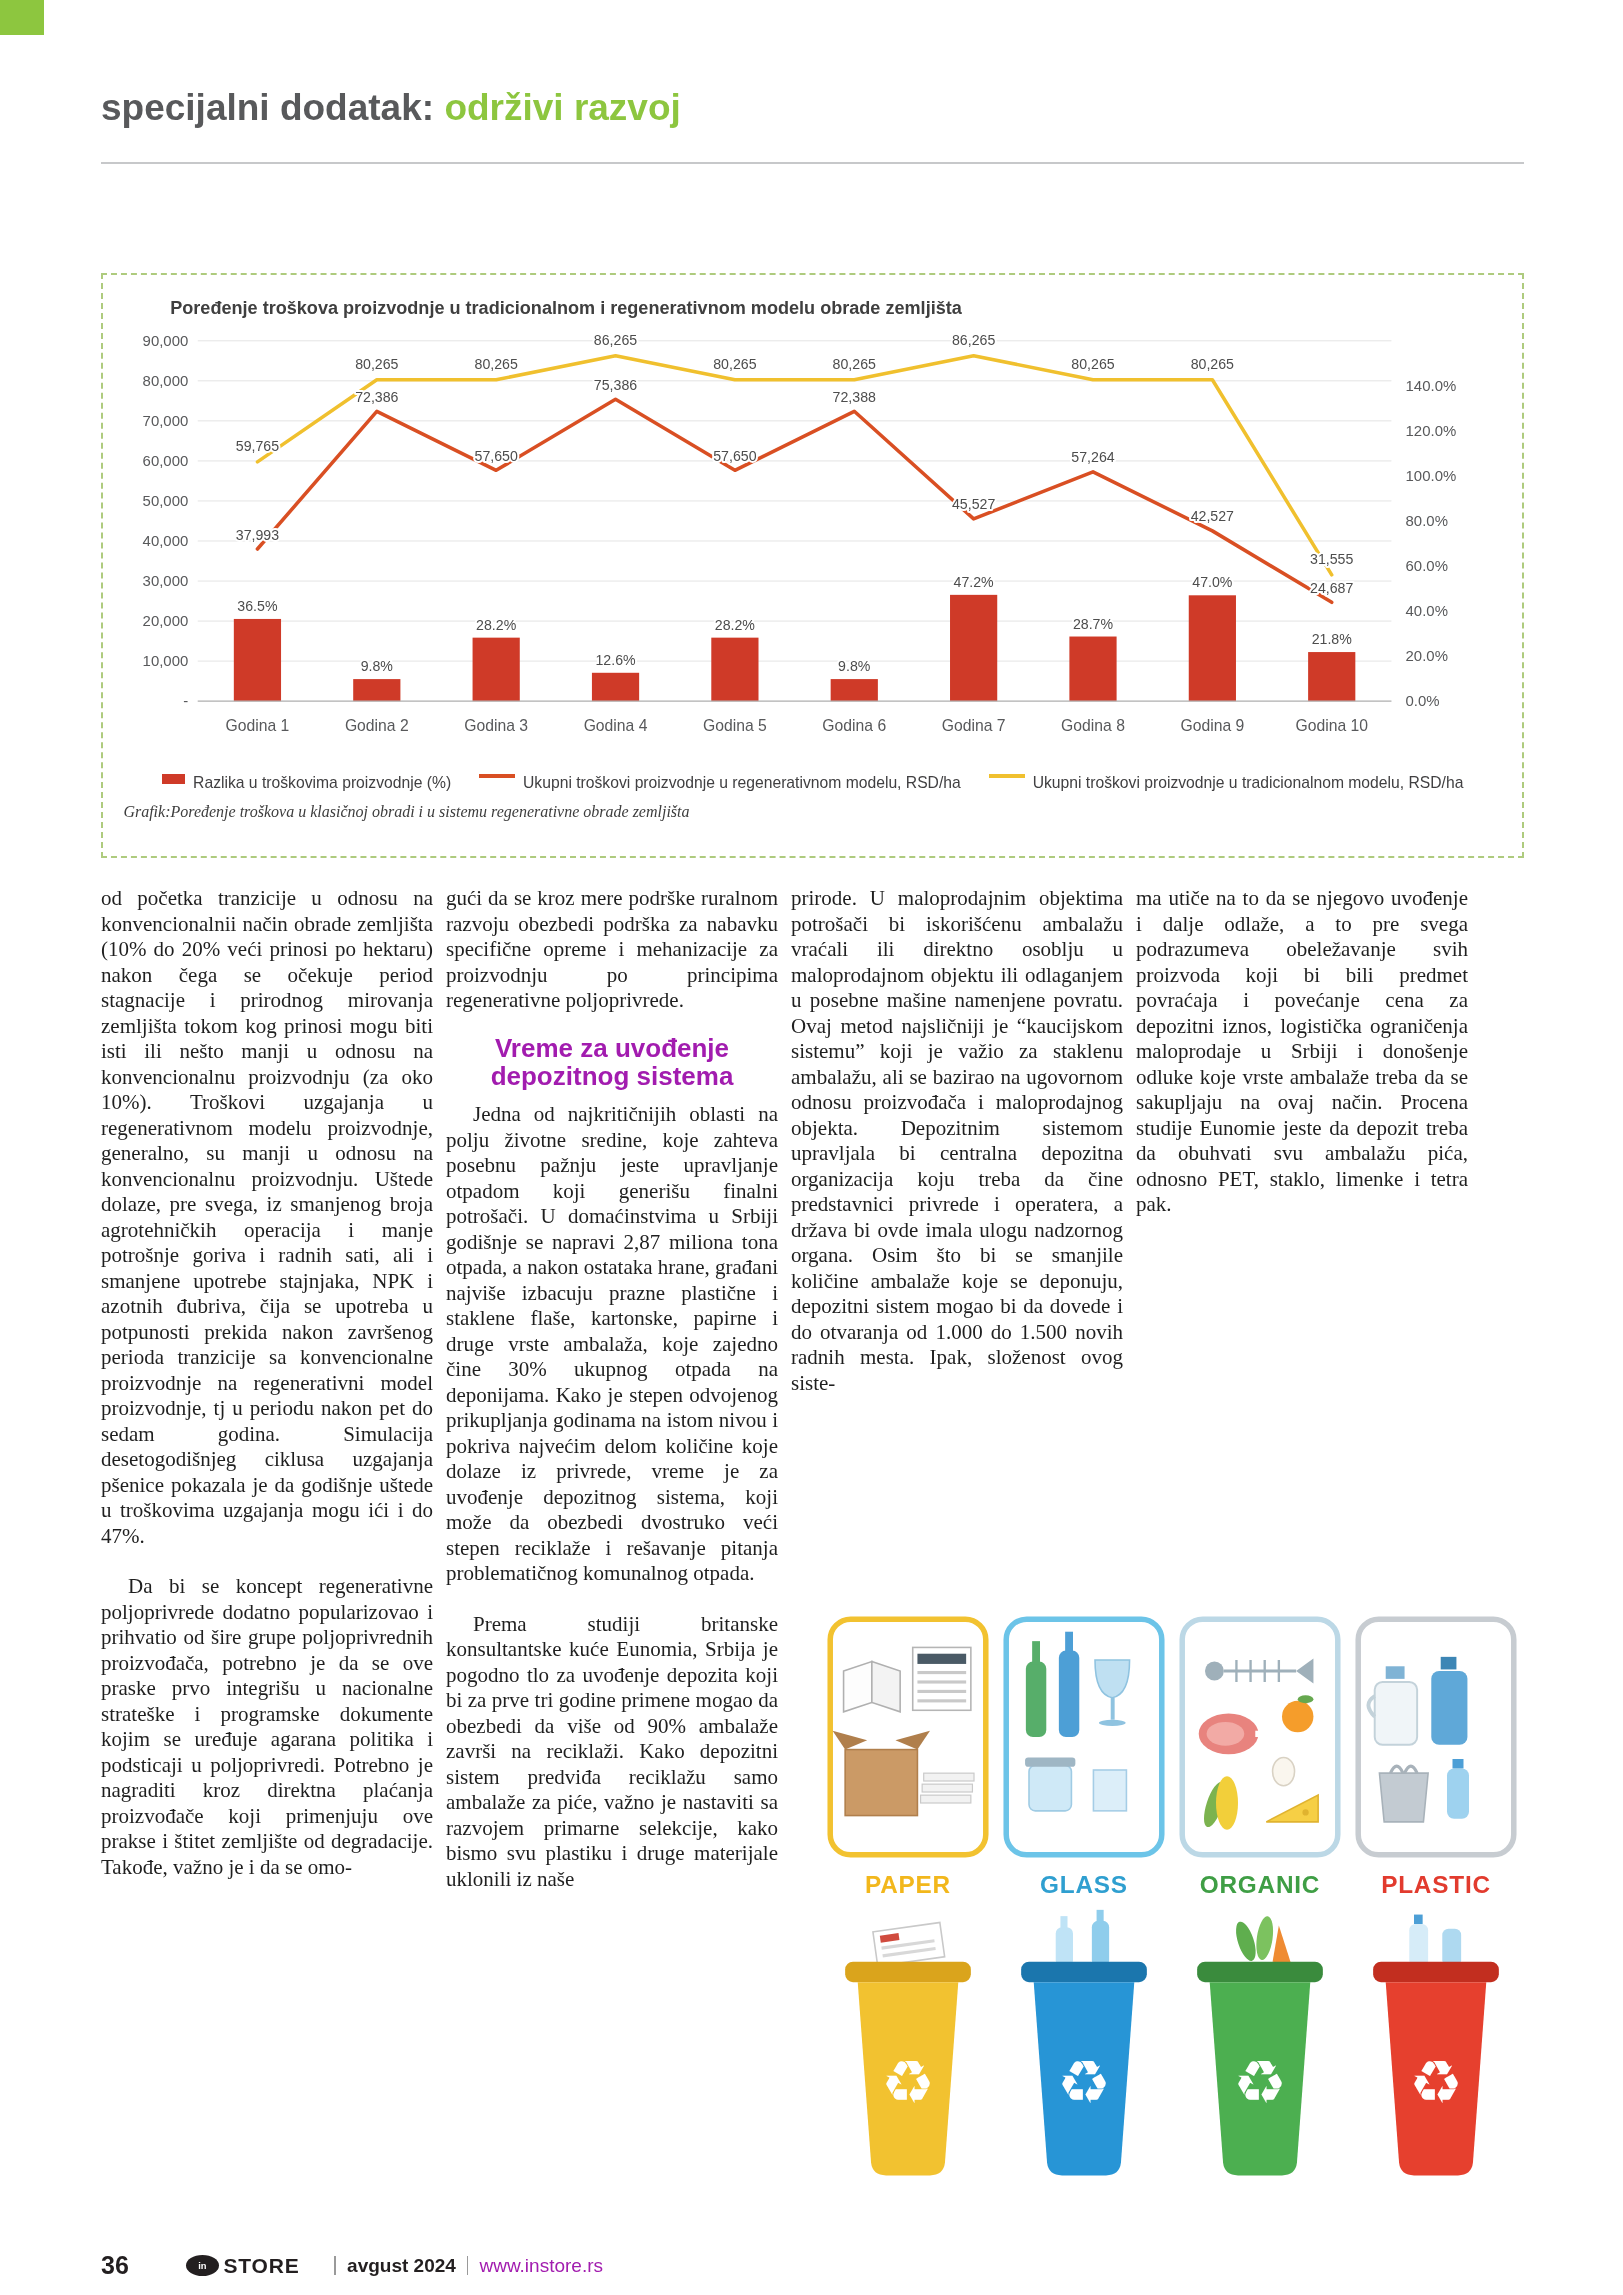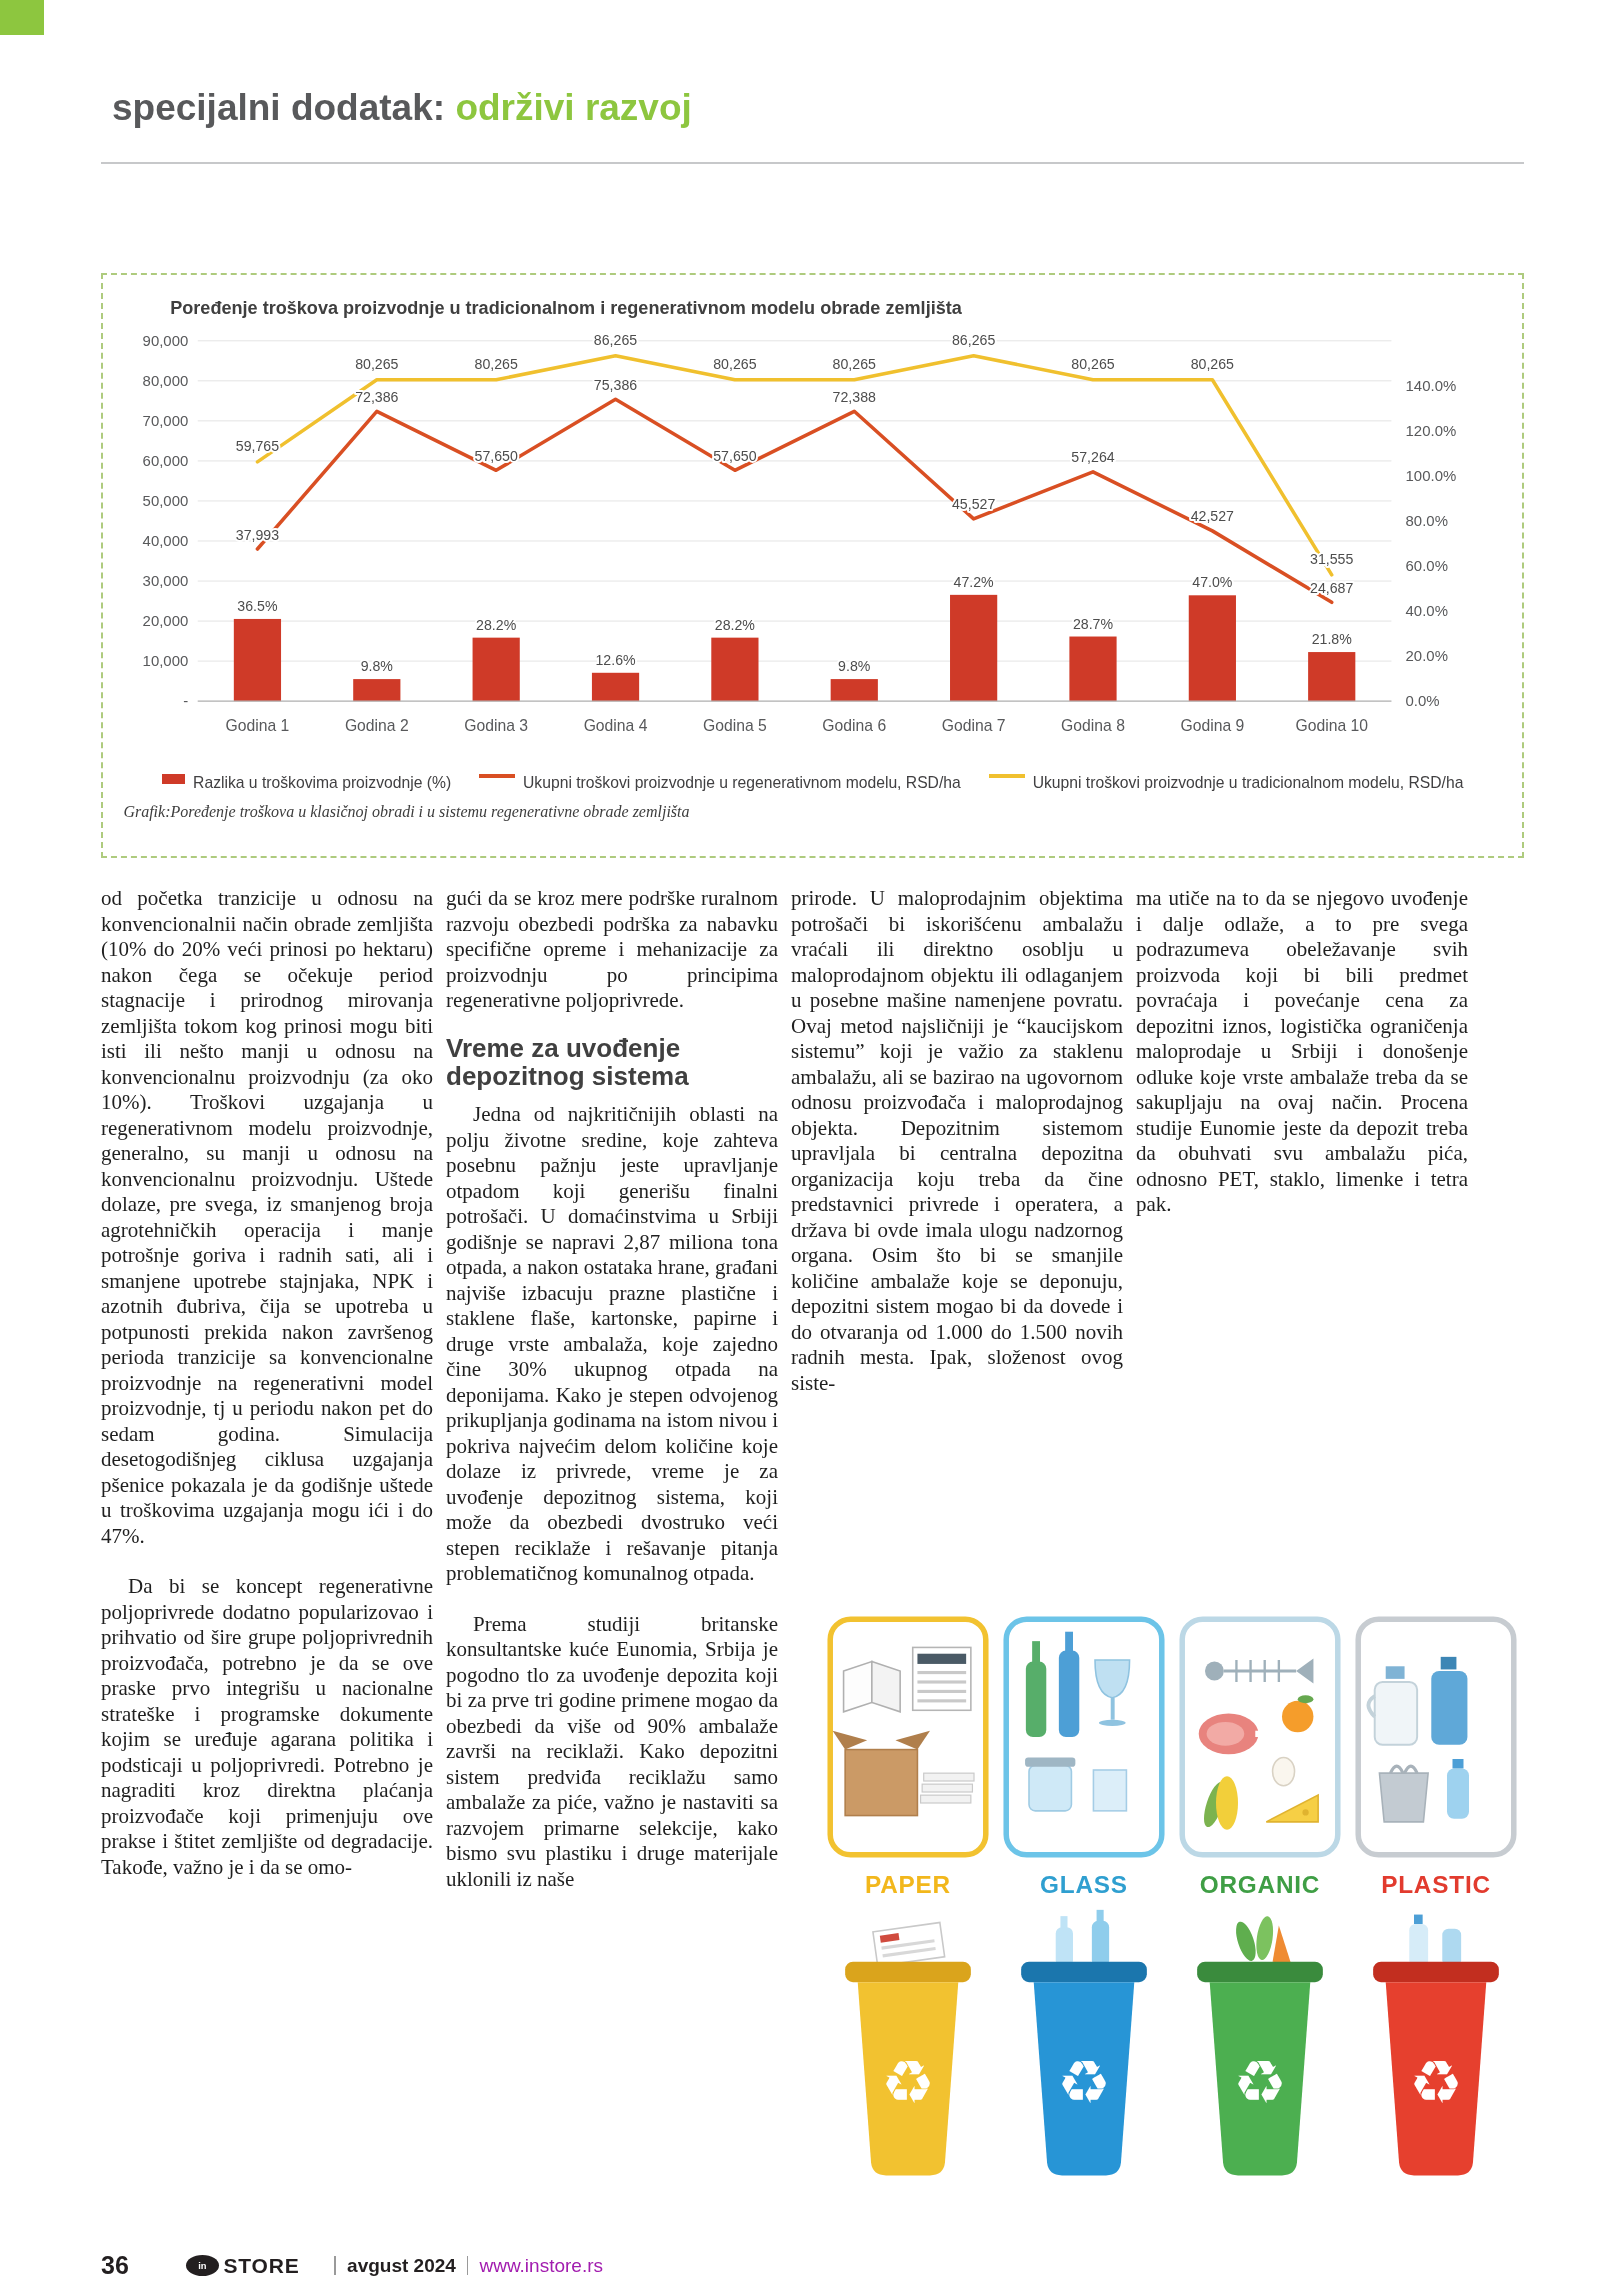--- a/index.html
+++ b/index.html
@@ -1,21 +1,21 @@
 <!DOCTYPE html>
 <html style="font-size:12.6px"><head>
 <meta charset="utf-8">
 <style>
   html,body{margin:0;padding:0;background:#ffffff;}
   .page{position:relative;width:1623px;height:2295px;background:#fff;overflow:hidden;
         font-family:"Liberation Serif",serif;color:#1f1f1f;}
 
   .corner{position:absolute;left:0;top:0;width:44px;height:35px;background:#8dc63f;}
 
-  .header{position:absolute;left:112px;top:88px;width:1423px;
+  .header{position:absolute;left:101px;top:88px;width:1423px;
           font-family:"Liberation Sans",sans-serif;font-weight:bold;font-size:37px;line-height:1.1;}
   .header .t-gray{color:#58595b;}
   .header .t-green{color:#8dc63f;}
   .header-rule{position:absolute;left:101px;top:162px;width:1423px;height:1.6px;background:#c7c8ca;}
 
   .chart-box{position:absolute;left:101px;top:273px;width:1423px;height:585px;box-sizing:border-box;
              border:2.4px dashed #aecb7e;background:#fff;padding:17.3px 20.4px;}
   #chart-svg{display:block;width:1377px;height:auto;}
   #chart-svg text{font-family:"Liberation Sans",sans-serif;}
   #chart-svg .ct{font-size:23px;font-weight:bold;fill:#3f3f3f;}
@@ -29,21 +29,21 @@
   .sw-line{display:inline-block;width:36px;height:3.9px;}
   .chart-caption{margin-top:11px;font-style:italic;font-size:16px;color:#3d3d3d;}
 
   .columns{position:absolute;left:101px;top:886px;width:1423px;display:flex;gap:13px;}
   .col{width:332px;font-size:21px;line-height:25.5px;text-align:justify;}
   .col p{margin:0;}
   .col p.cont{text-indent:0;margin-top:0;}
   .col p.ind{text-indent:27px;margin-top:25px;}
   .col p.after-h{margin-top:0;}
   .col h2{margin:20.4px 0 12.6px 0;font-family:"Liberation Sans",sans-serif;font-weight:bold;
-          font-size:26px;line-height:28px;color:#404040;text-align:left;}
+          font-size:26px;line-height:28px;color:#a21caf;text-align:center;}
 
   .bins-wrap{position:absolute;left:820px;top:1616px;width:704px;}
   #bins-svg{display:block;width:704px;height:auto;}
   #bins-svg text{font-family:"Liberation Sans",sans-serif;}
   #bins-svg .blab{font-size:31px;font-weight:bold;letter-spacing:1px;}
   #bins-svg .rg{font-size:76px;fill:#ffffff;}
 
   .footer{position:absolute;left:101px;top:2251px;width:1423px;display:flex;align-items:center;
           font-family:"Liberation Sans",sans-serif;color:#231f20;}
   .footer .pagenum{font-weight:bold;font-size:25px;margin-right:57px;}

